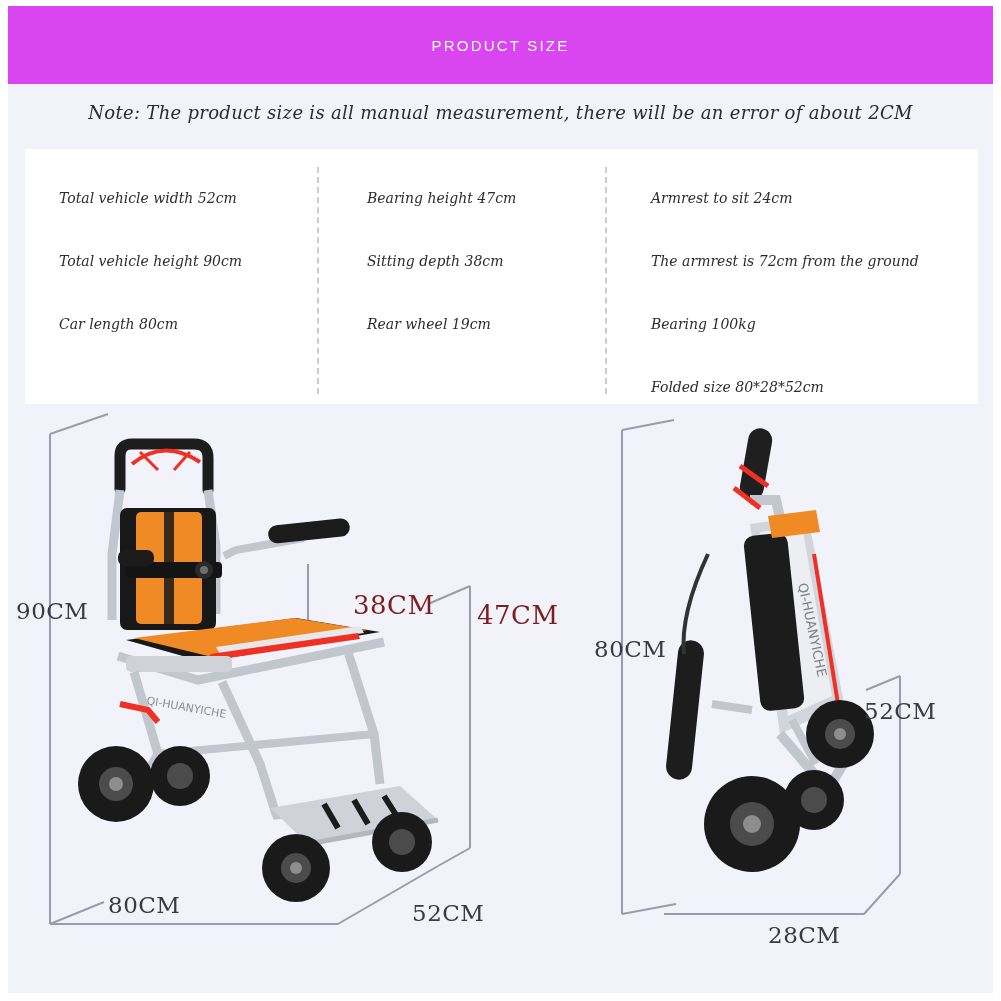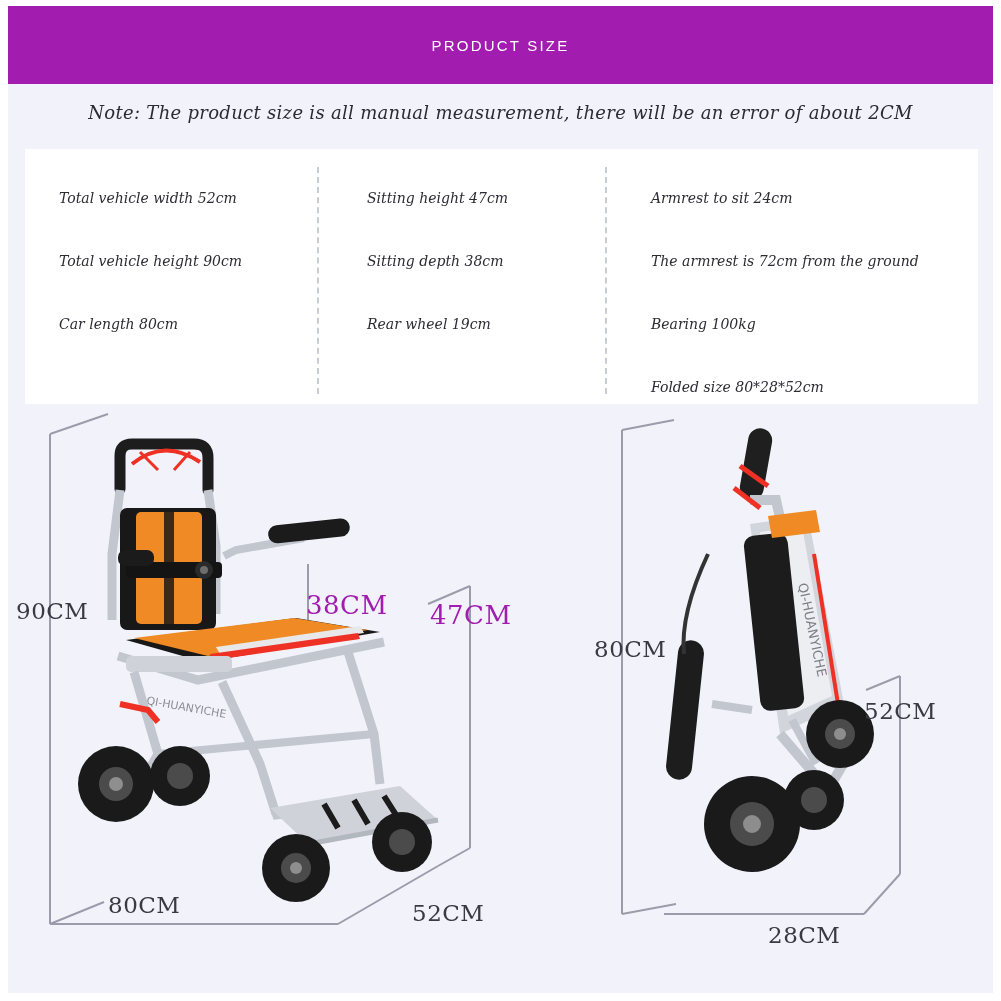--- a/index.html
+++ b/index.html
@@ -23,21 +23,21 @@
     border-right: 8px solid #ffffff;
     border-top: 6px solid #ffffff;
     border-bottom: 8px solid #ffffff;
   }
   
   .banner {
     position: absolute;
     left: 0; top: 0;
     width: 985px;
     height: 78px;
-    background: #a21caf;
+    background: #d946ef;
     display: flex;
     align-items: center;
     justify-content: center;
   }
   .banner-title {
     color: #ffffff;
     font-size: 15px;
     letter-spacing: 2.2px;
     font-family: "Liberation Sans", sans-serif;
   }
@@ -99,22 +99,23 @@
   }
   .dim-label {
     position: absolute;
     font-family: "DejaVu Serif", serif;
     font-size: 23px;
     color: #3a3a44;
     letter-spacing: 0.5px;
     white-space: nowrap;
   }
   .dim-label.red {
-    color: #a21caf;
+    color: #7f1d1d;
     font-size: 26px;
+    margin-left: 47px;
   }
   svg.diagram {
     position: absolute;
     left: 0; top: 0;
     width: 985px;
     height: 589px;
   }
 </style>
 </head>
 <body>
@@ -128,21 +129,21 @@
   <div class="note">Note: The product size is all manual measurement, there will be an error of about 2CM</div>
 
   <div class="spec-card">
     <div class="spec-cols">
       <div class="spec-col c1">
         <div class="spec-item">Total vehicle width 52cm</div>
         <div class="spec-item">Total vehicle height 90cm</div>
         <div class="spec-item">Car length 80cm</div>
       </div>
       <div class="spec-col c2">
-        <div class="spec-item">Sitting height 47cm</div>
+        <div class="spec-item">Bearing height 47cm</div>
         <div class="spec-item">Sitting depth 38cm</div>
         <div class="spec-item">Rear wheel 19cm</div>
       </div>
       <div class="spec-col c3">
         <div class="spec-item">Armrest to sit 24cm</div>
         <div class="spec-item">The armrest is 72cm from the ground</div>
         <div class="spec-item">Bearing 100kg</div>
         <div class="spec-item">Folded size 80*28*52cm</div>
       </div>
     </div>

